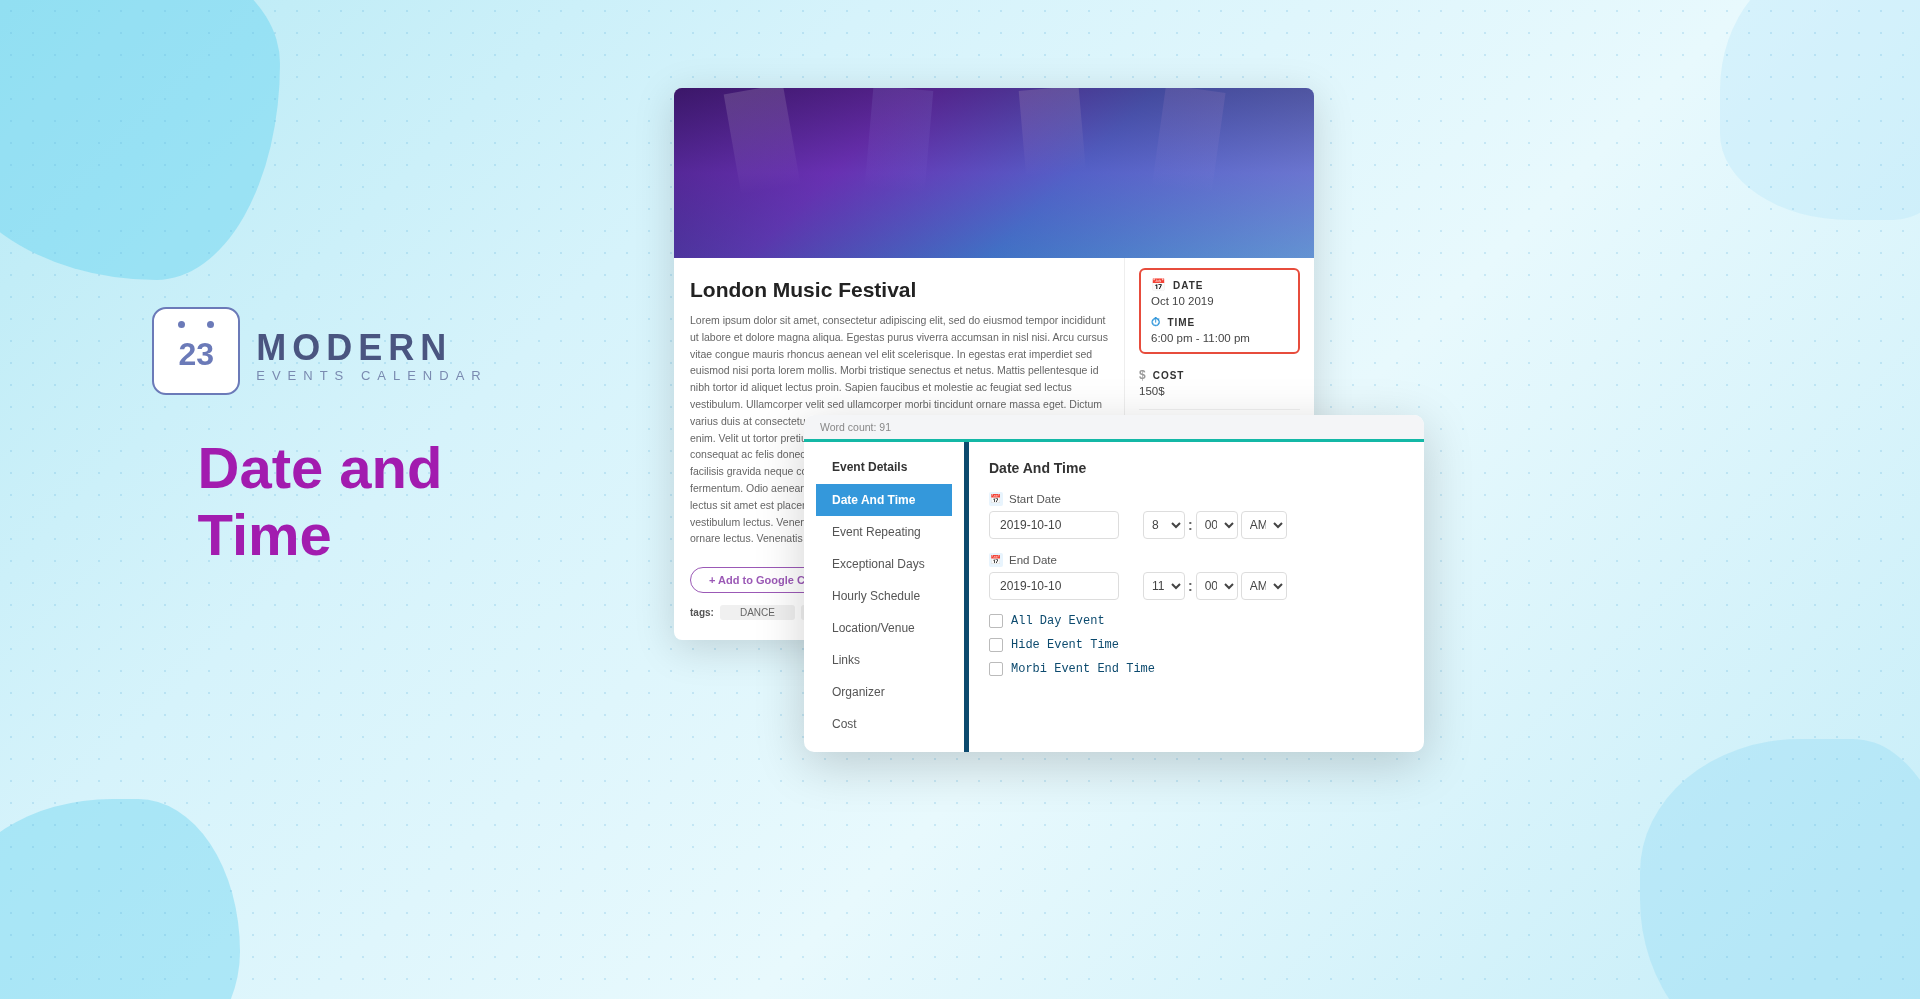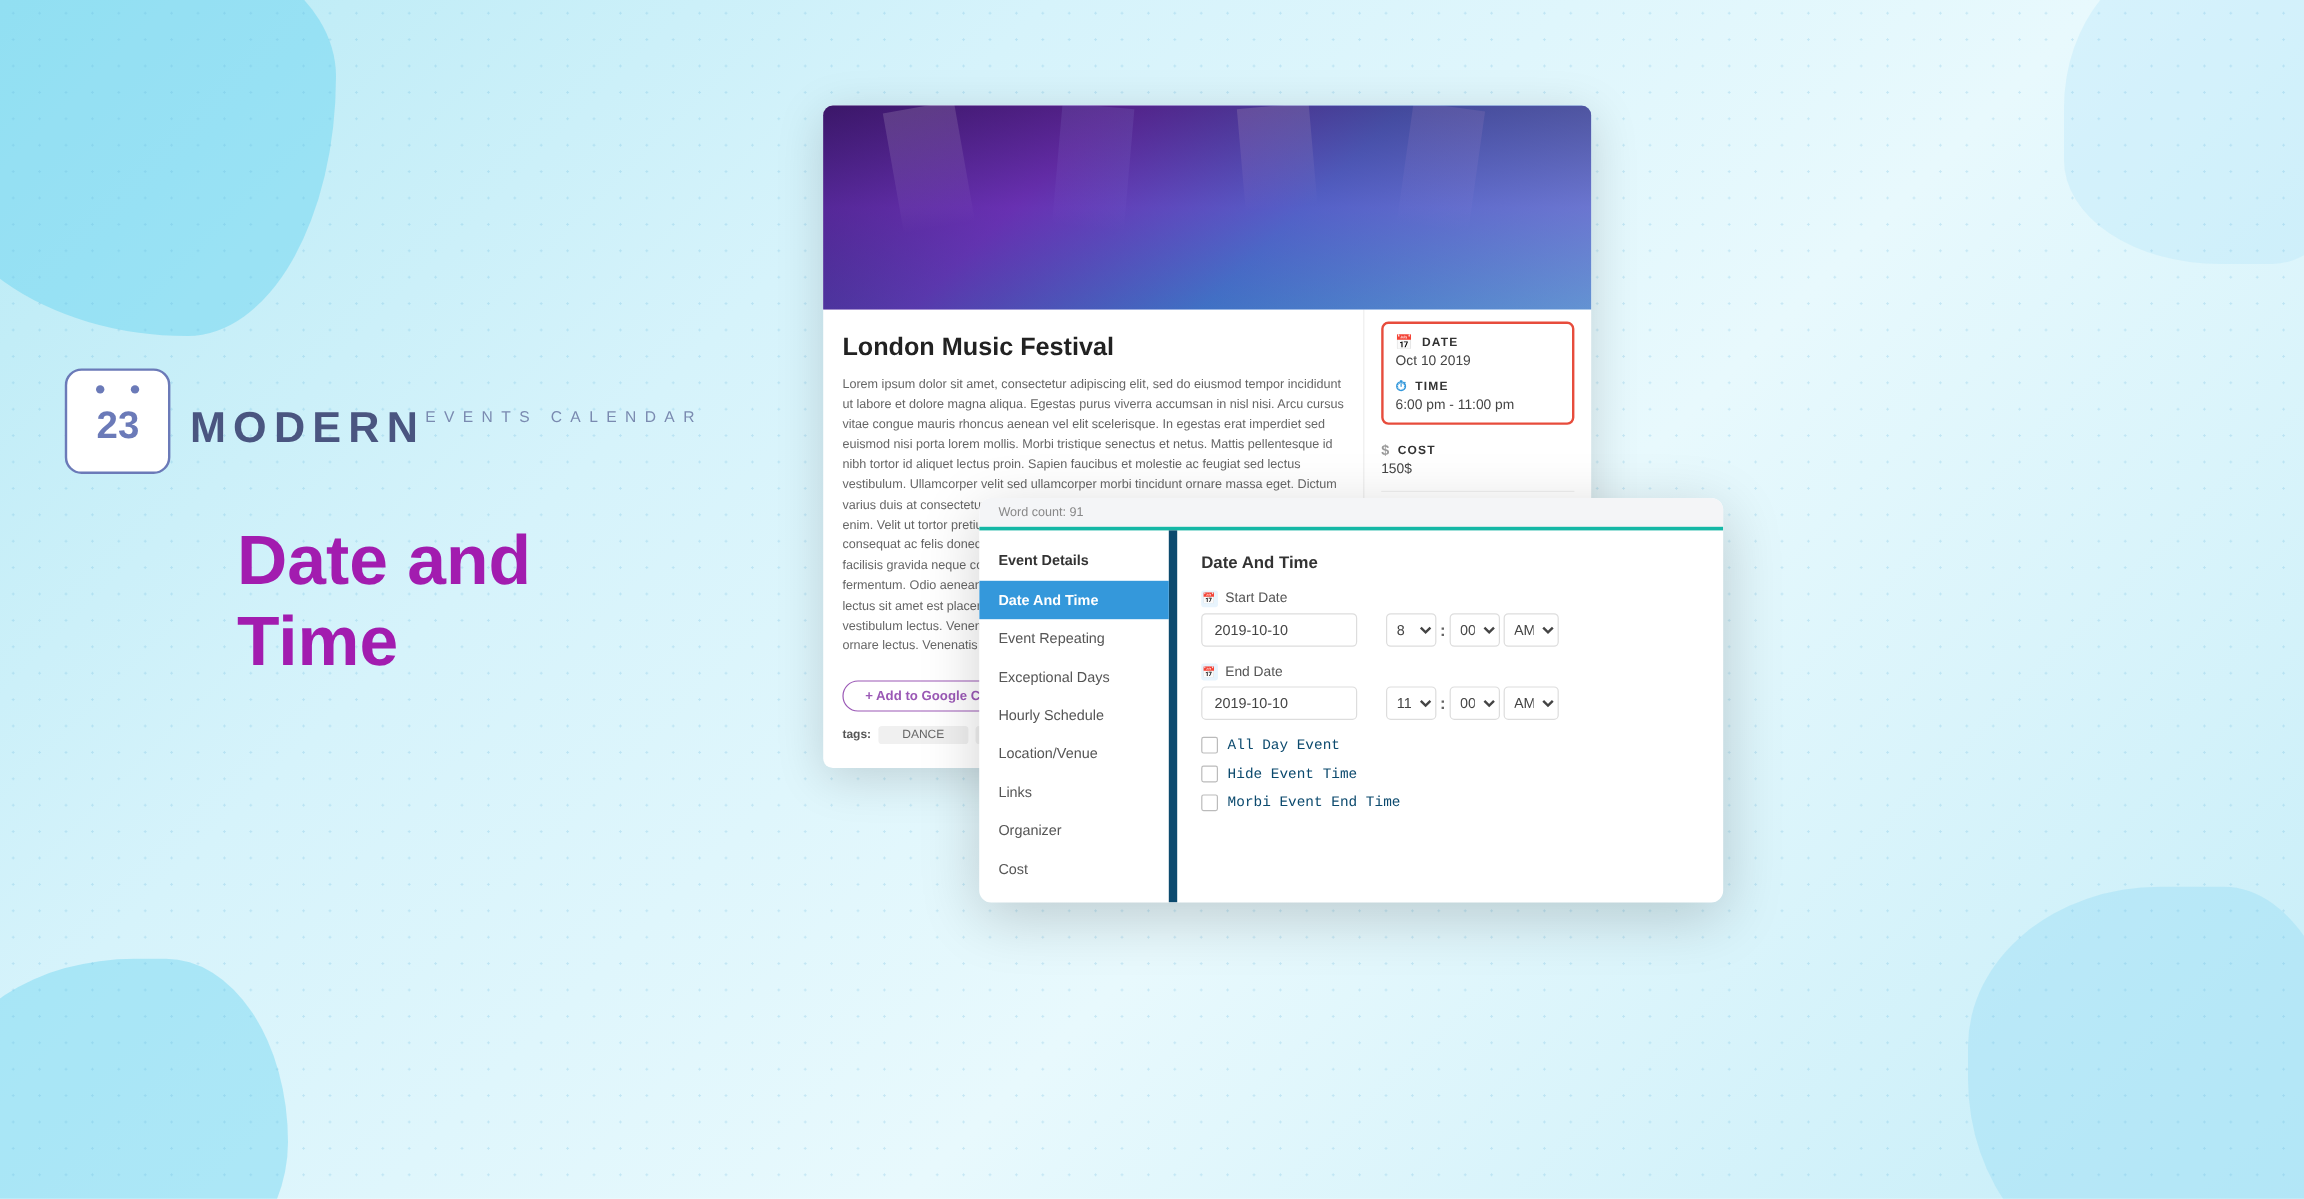--- a/index.html
+++ b/index.html
@@ -106,21 +106,21 @@
     }
     .logo-icon .number {
       font-size: 32px;
       font-weight: 800;
       color: #6b7ab8;
       margin-top: 8px;
     }
 
     .logo-text {
       display: flex;
-      flex-direction: row;
+      flex-direction: column;
       margin-top: 11px;
     }
     .logo-text .modern {
       font-size: 36px;
       font-weight: 700;
       color: #4a5580;
       letter-spacing: 6px;
       line-height: 1;
     }
     .logo-text .events-calendar {
@@ -135,21 +135,21 @@
       font-size: 58px;
       font-weight: 800;
       color: #a21caf;
       line-height: 1.15;
       text-align: left;
     }
 
     
     .right-section {
       position: absolute;
-      right: 4px;
+      right: 16px;
       top: 0;
       width: 1280px;
       height: 999px;
     }
 
     
     .event-card {
       position: absolute;
       top: 88px;
       left: 50px;
@@ -327,22 +327,22 @@
       padding: 0;
       overflow: hidden;
     }
 
     .admin-body {
       display: flex;
     }
 
     .admin-nav {
       width: 165px;
-      border-right: 7px solid #0c4a6e;
-      padding: 12px 0;
+      border-right: 5px solid #0c4a6e;
+      padding: 12px 12px;
     }
 
     .admin-nav-title {
       font-size: 12px;
       font-weight: 700;
       color: #333;
       padding: 6px 16px 10px;
     }
 
     .admin-nav-item {

